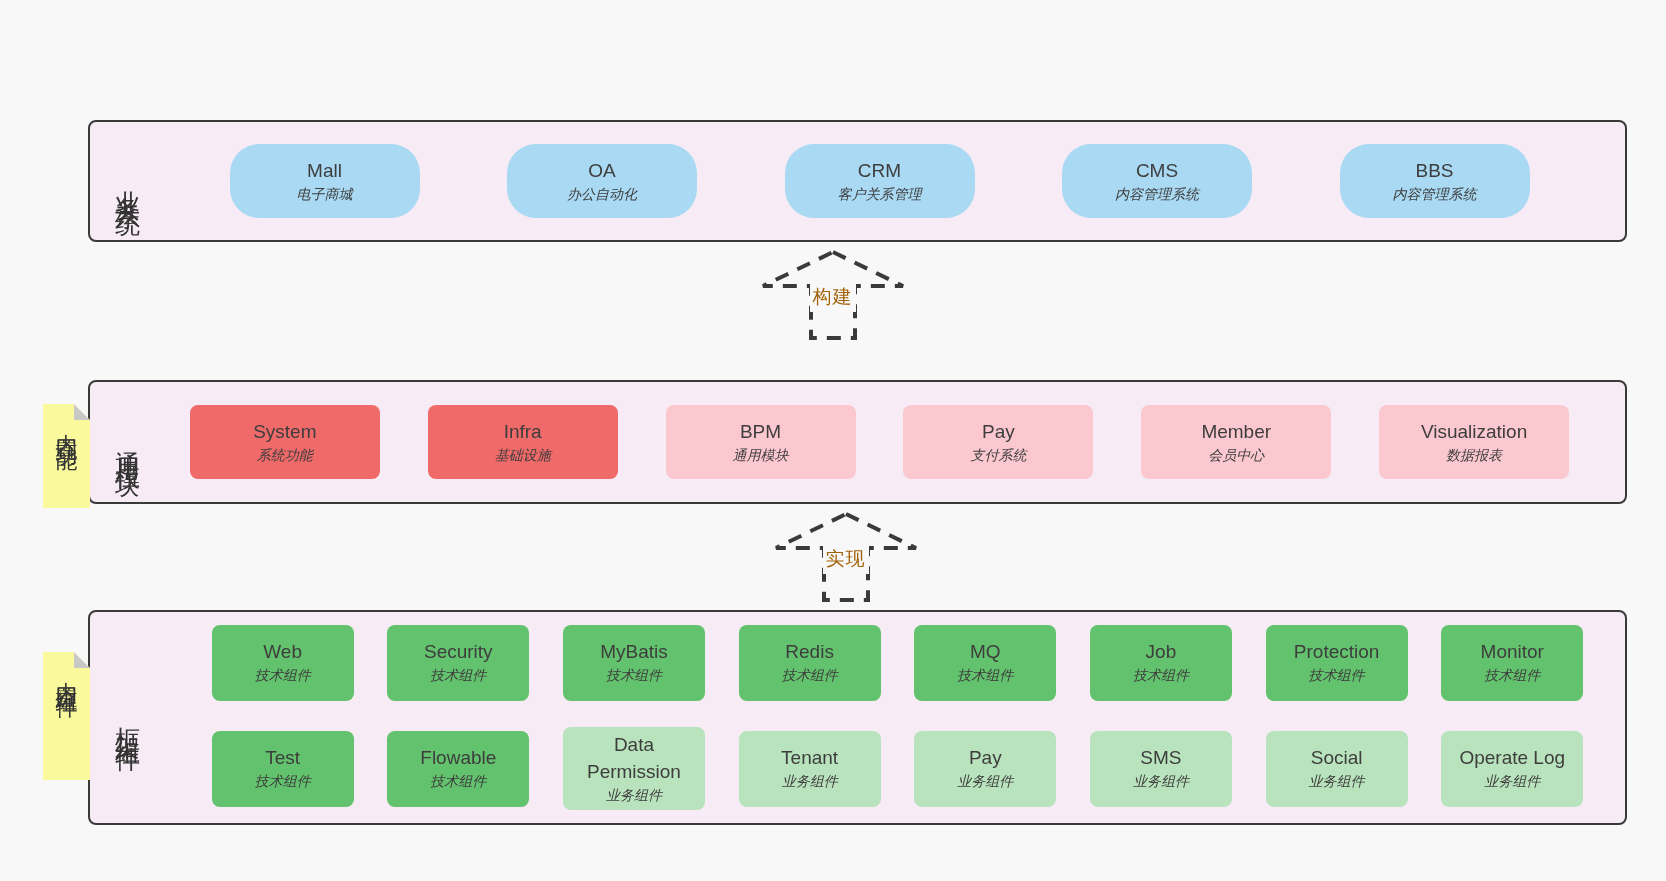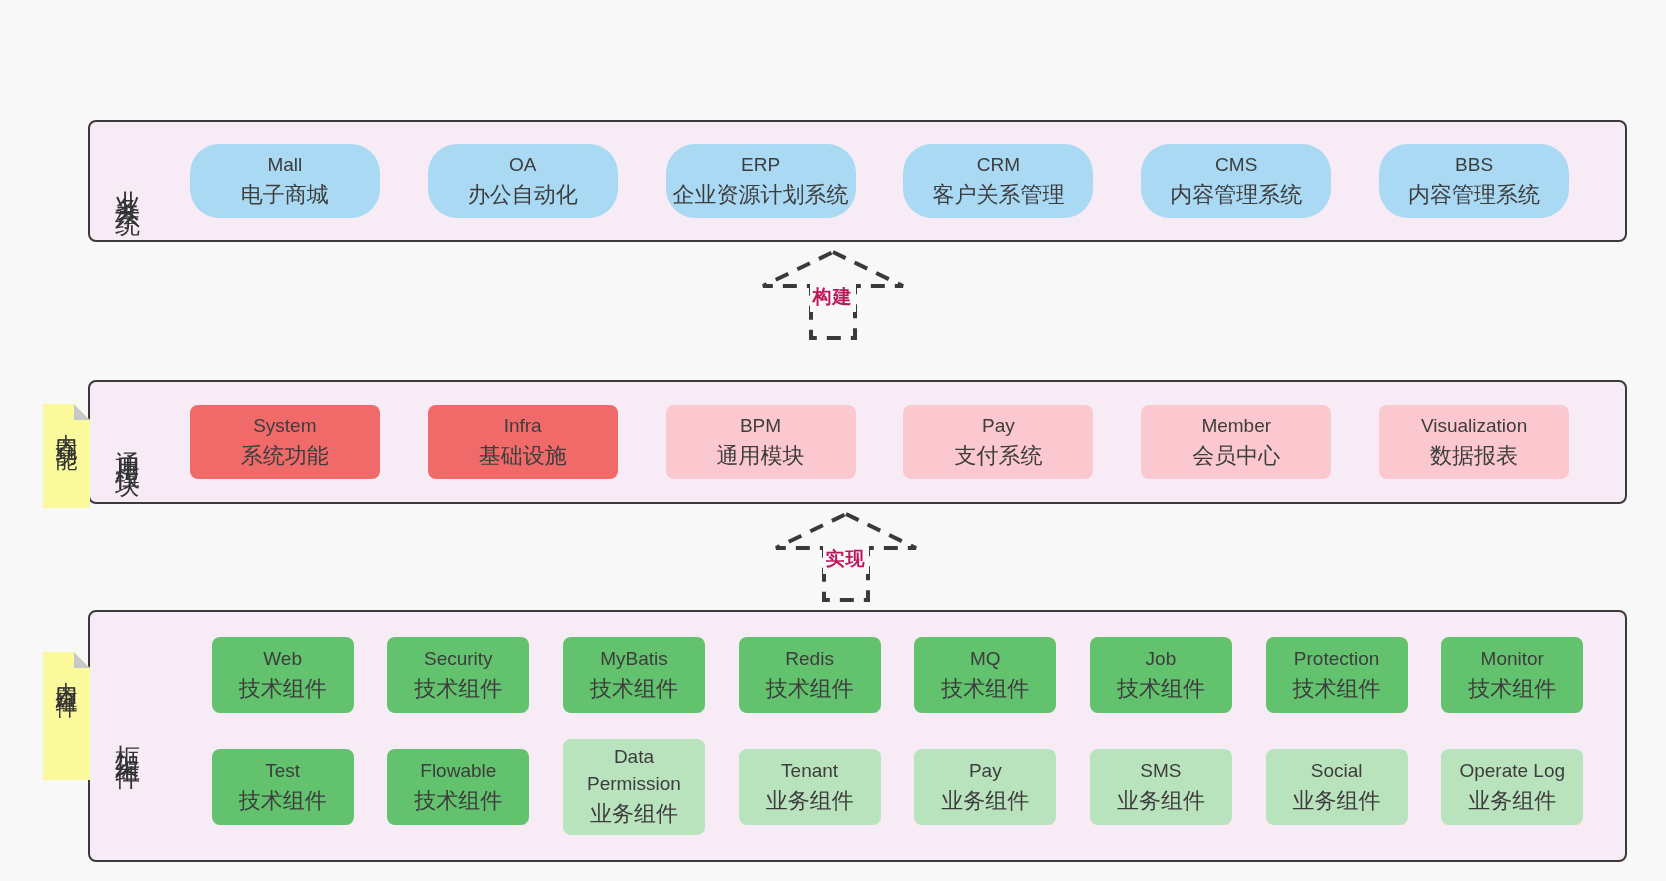--- a/index.html
+++ b/index.html
@@ -16,21 +16,21 @@
     position: relative;
     width: 100%;
     border: 2px solid var(--layer-border, #3a3a3a);
     border-radius: 8px;
     background: var(--layer-fill, #f7ecf5);
     display: flex;
     align-items: stretch;
   }
   .layer-1 { height: 122px; }
   .layer-2 { height: 124px; margin-top: 32px; }
-  .layer-3 { height: 252px; gap: 36px; }
+  .layer-3 { height: 215px; gap: 36px; }
 
   .layer-label {
     writing-mode: vertical-rl;
     text-orientation: upright;
     font-size: 25px;
     letter-spacing: 7px;
     color: #333;
     padding: 10px 2px 4px 16px;
     align-self: center;
     line-height: 1;
@@ -48,21 +48,21 @@
     flex-direction: column;
     justify-content: center;
     text-align: center;
     color: var(--text, #3d3d3d);
     line-height: 1.42;
     padding: 5px 6px;
   }
   .layer-1 .card, .layer-2 .card { width: 190px; min-height: 74px; }
   .layer-3 .card { width: 142px; min-height: 76px; }
   .card .title { font-size: 19px; }
-  .card .subtitle { font-size: 22px; }
+  .card .subtitle { font-size: 14px; font-style: italic; }
   .t-blue   { background: var(--blue, #a9d9f3); border-radius: 29px; }
   .t-red    { background: var(--red, #f16a6a); }
   .t-pink   { background: var(--pink, #fcc8d0); }
   .t-green  { background: var(--green, #63c26d); }
   .t-lgreen { background: var(--light-green, #b9e3bd); }
 
   
   .sticky {
     position: absolute;
     left: -47px;
@@ -96,49 +96,44 @@
   
   .arrow-zone { position: relative; height: 106px; display: flex; justify-content: center; align-items: center; }
   .arrow-wrap { position: relative; width: 150px; height: 92px; transform: translateX(-25px); }
   .arrow-wrap svg { display: block; }
   .arrow-label {
     position: absolute;
     left: 50%; top: 52%;
     transform: translate(-50%, -50%);
     background: var(--page-bg, #f8f8f8);
     font-size: 19px;
-    color: #be185d;
+    color: #a16207;
     padding: 2px 3px;
     letter-spacing: 1px;
     white-space: nowrap;
-    font-weight: bold;
   }
   .arrow-zone-2 .arrow-wrap { transform: translateX(-12px); }
 </style>
 </head>
 <body style="background: rgb(248, 248, 248);">
 
 <div class="canvas">
   <div class="diagram">
 
     <section class="layer layer-1">
       <div class="layer-label">业务系统</div>
       <div class="cards-area">
         <div class="card-row">
           <div class="card t-blue">
             <div class="title">Mall</div>
             <div class="subtitle">电子商城</div>
           </div>
           <div class="card t-blue">
             <div class="title">OA</div>
             <div class="subtitle">办公自动化</div>
-          </div>
-          <div class="card t-blue">
-            <div class="title">ERP</div>
-            <div class="subtitle">企业资源计划系统</div>
           </div>
           <div class="card t-blue">
             <div class="title">CRM</div>
             <div class="subtitle">客户关系管理</div>
           </div>
           <div class="card t-blue">
             <div class="title">CMS</div>
             <div class="subtitle">内容管理系统</div>
           </div>
           <div class="card t-blue">

